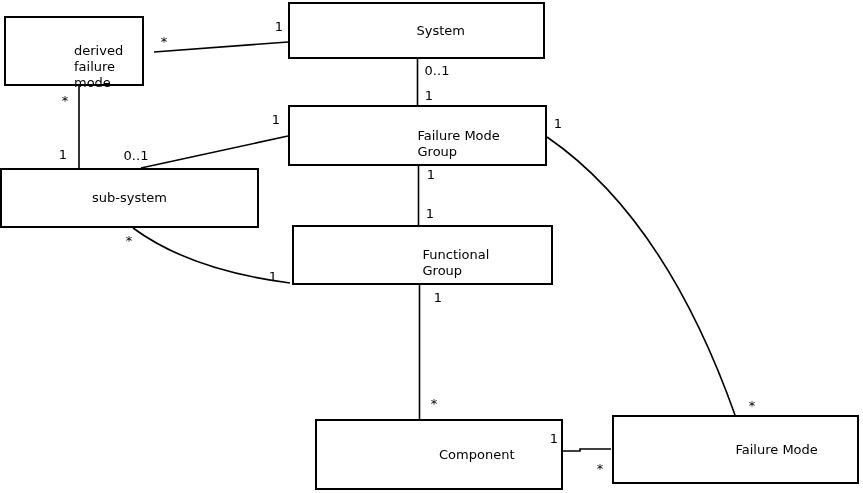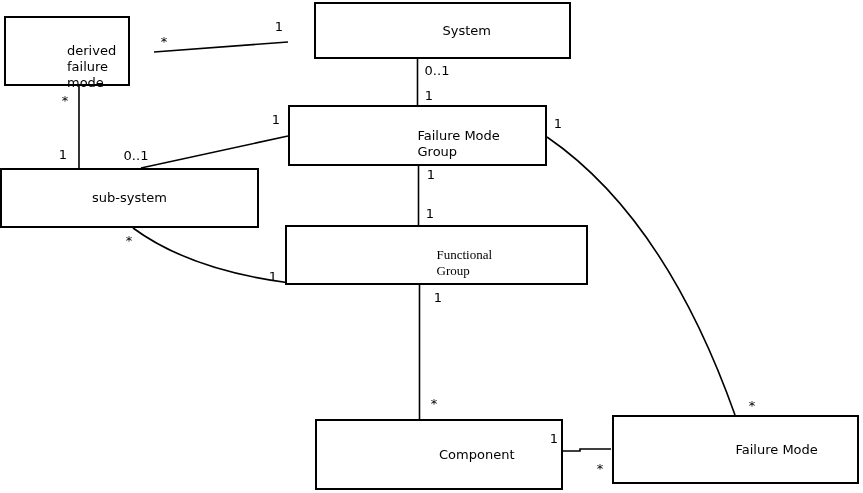--- a/index.html
+++ b/index.html
@@ -67,48 +67,48 @@
     <path d="M79,86 L79,168"></path>
     <path d="M141,168 L288,136"></path>
     <path d="M417.5,59 L417.5,106"></path>
     <path d="M418.5,166 L418.5,226"></path>
     <path d="M419.5,285 L419.5,420"></path>
     <path d="M133,228 Q190,270 290,283"></path>
     <path d="M547,137 Q665,218 735,415"></path>
     <path d="M543,451 L580,451 L580,449 L611,449"></path>
   </svg>
 
-  <div class="entity" style="left:4px; top:16px; width:126px; height:70px;">
+  <div class="entity" style="left:4px; top:16px; width:140px; height:70px;">
     <div class="lbl">
       <div>derived</div>
       <div>failure</div>
       <div>mode</div>
     </div>
   </div>
 
-  <div class="entity" style="left:288px; top:2px; width:257px; height:57px;margin-left:26px;">
+  <div class="entity" style="left:288px; top:2px; width:257px; height:57px;">
     <div class="lbl">
       <div>System</div>
     </div>
   </div>
 
   <div class="entity" style="left:288px; top:105px; width:259px; height:61px;">
     <div class="lbl">
       <div>Failure Mode</div>
       <div>Group</div>
     </div>
   </div>
 
   <div class="entity" style="left:0px; top:168px; width:259px; height:60px;">
     <div class="lbl centered">
       <div>sub-system</div>
     </div>
   </div>
 
-  <div class="entity" style="left:285px; top:225px; width:303px; height:60px;font-family:Liberation Serif, serif;">
+  <div class="entity" style="left:292px; top:225px; width:261px; height:60px;">
     <div class="lbl">
       <div>Functional</div>
       <div>Group</div>
     </div>
   </div>
 
   <div class="entity" style="left:295px; top:419px; width:248px; height:71px;margin-left:20px;">
     <div class="lbl">
       <div>Component</div>
     </div>

